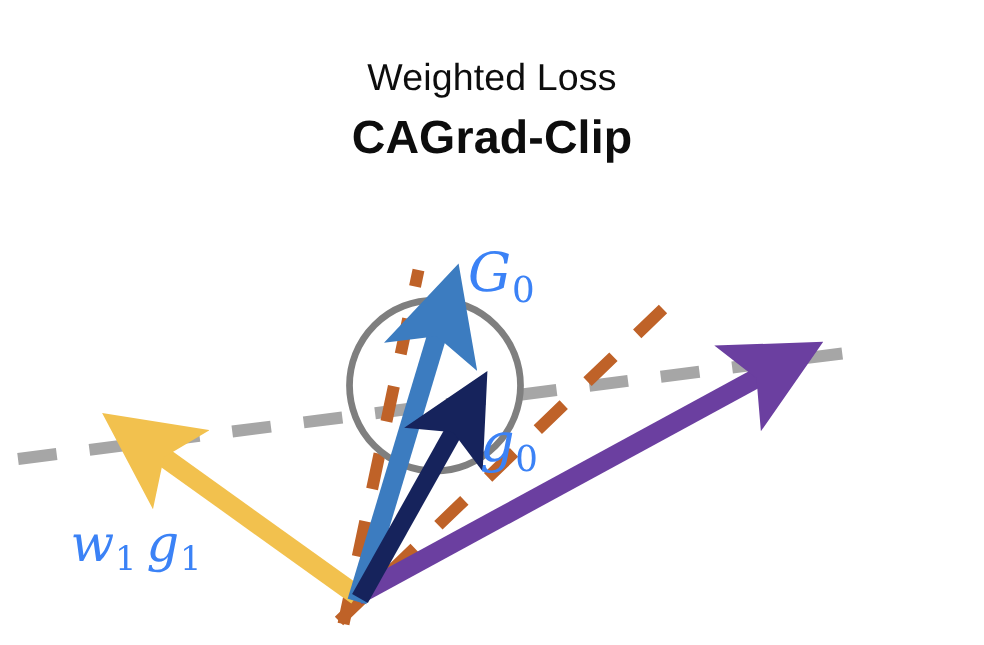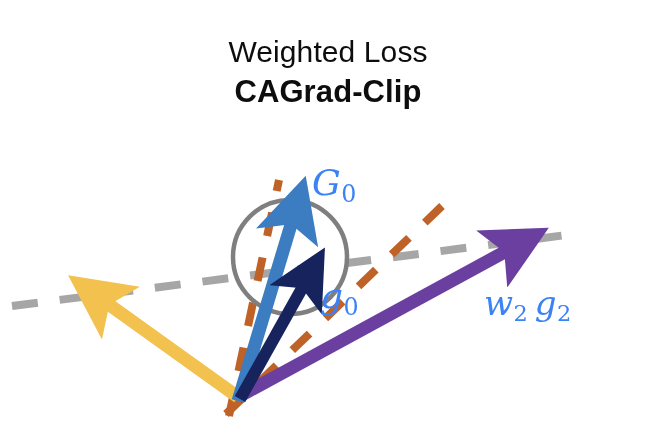--- a/index.html
+++ b/index.html
@@ -23,21 +23,21 @@
   .title-block {
     position: absolute;
     left: 0;
     top: 32px;
     width: 656px;
     text-align: center;
     pointer-events: none;
   }
   .title-line1 {
     font-family: "Liberation Sans", sans-serif;
-    font-size: 30px;
+    font-size: 25px;
     line-height: 40px;
     color: #0d0d0d;
     font-weight: 400;
     letter-spacing: 0.1px;
   }
   .title-line2 {
     font-family: "Liberation Sans", sans-serif;
     font-size: 31px;
     line-height: 40px;
     color: #0d0d0d;
@@ -118,18 +118,18 @@
   </svg>
 
   <div class="mathlabel" id="label-G0">
     <span class="var">G</span><span class="sub">0</span>
   </div>
 
   <div class="mathlabel" id="label-g0">
     <span class="var">g</span><span class="sub">0</span>
   </div>
 
+  <div class="mathlabel" id="label-w1g1">
+    <span class="var">w</span><span class="sub">1</span><span class="gap"></span><span class="var">g</span><span class="sub">1</span>
+  </div>
 
-  <div class="mathlabel" id="label-w2g2">
-    <span class="var">w</span><span class="sub">2</span><span class="gap"></span><span class="var">g</span><span class="sub">2</span>
-  </div>
 
 </div>
 
 </body></html>

